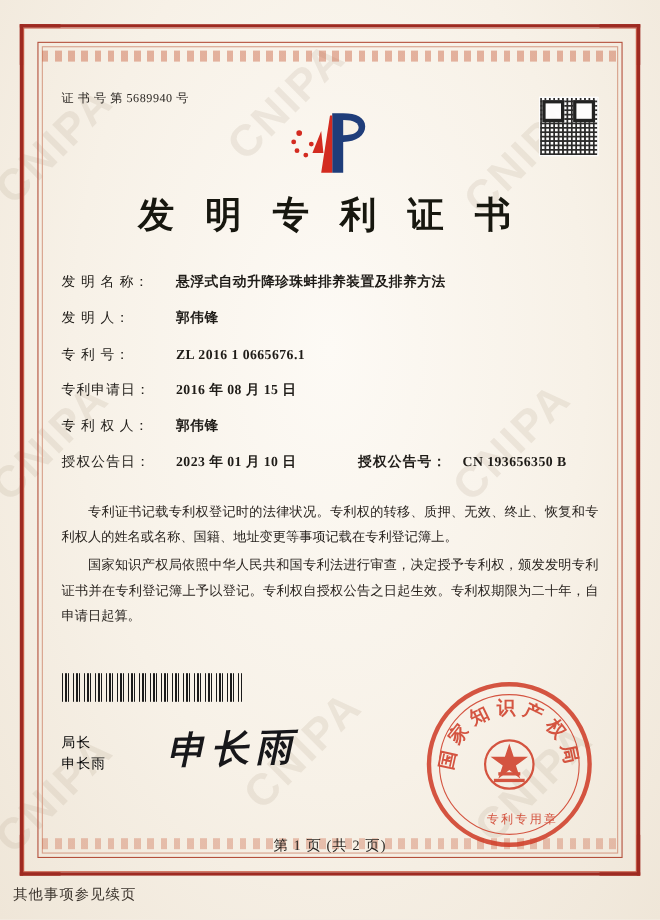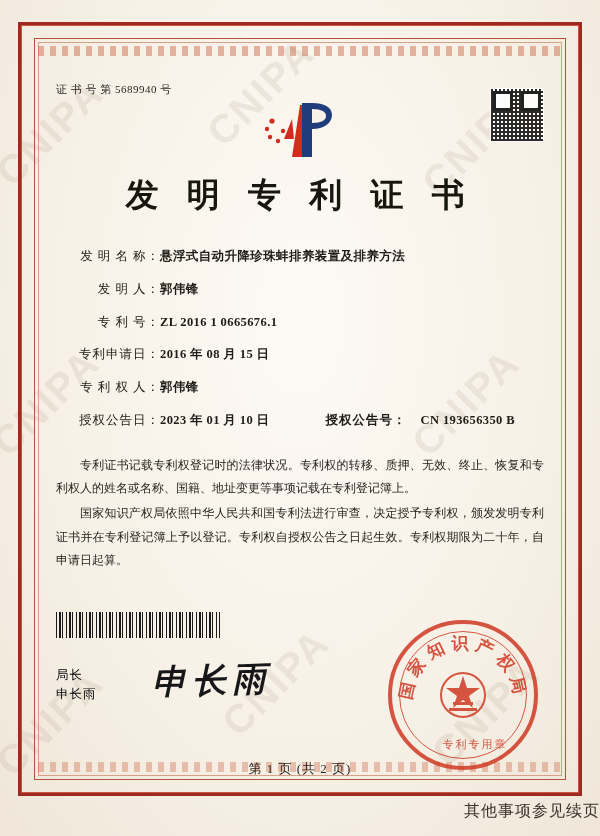--- a/index.html
+++ b/index.html
@@ -150,21 +150,20 @@
 
   .fields {
     margin-top: 32px;
     font-size: 12.5px;
     line-height: 1.1;
   }
   .field-row {
     display: flex;
     align-items: baseline;
     margin-bottom: 19px;
-    text-align: right;
   }
   .field-label {
     width: 104px;
     flex: 0 0 104px;
     letter-spacing: 1px;
     color: #1f1c18;
   }
   .field-value {
     color: #1f1c18;
     letter-spacing: .4px;
@@ -267,22 +266,22 @@
     text-align: center;
     font-size: 13px;
     letter-spacing: 1px;
     color: #2a2622;
   }
 
   .footnote {
     position: absolute;
     left: 12px; right: 0;
     bottom: 14px;
-    text-align: right;
-    font-size: 16px;
+    text-align: left;
+    font-size: 13px;
     letter-spacing: 1px;
     color: #3a332c;
   }
 </style>
 </head>
 <body>
 
 <div class="page">
 
   <div class="wm wm1">CNIPA</div>

